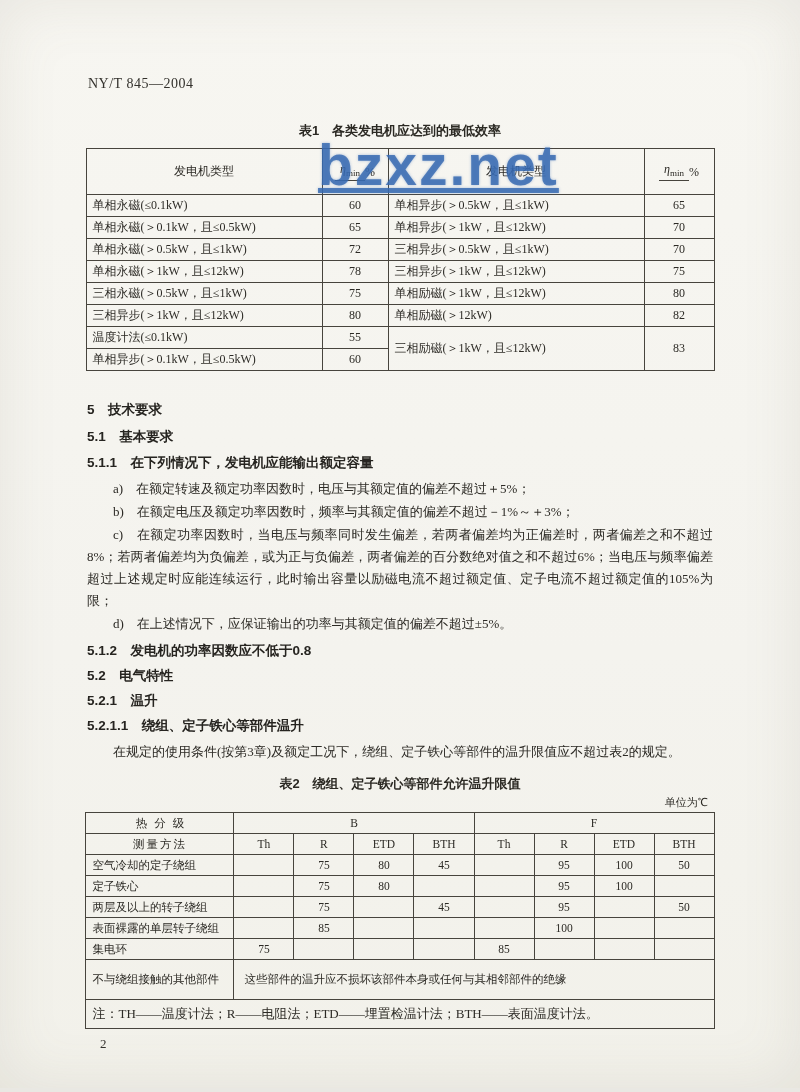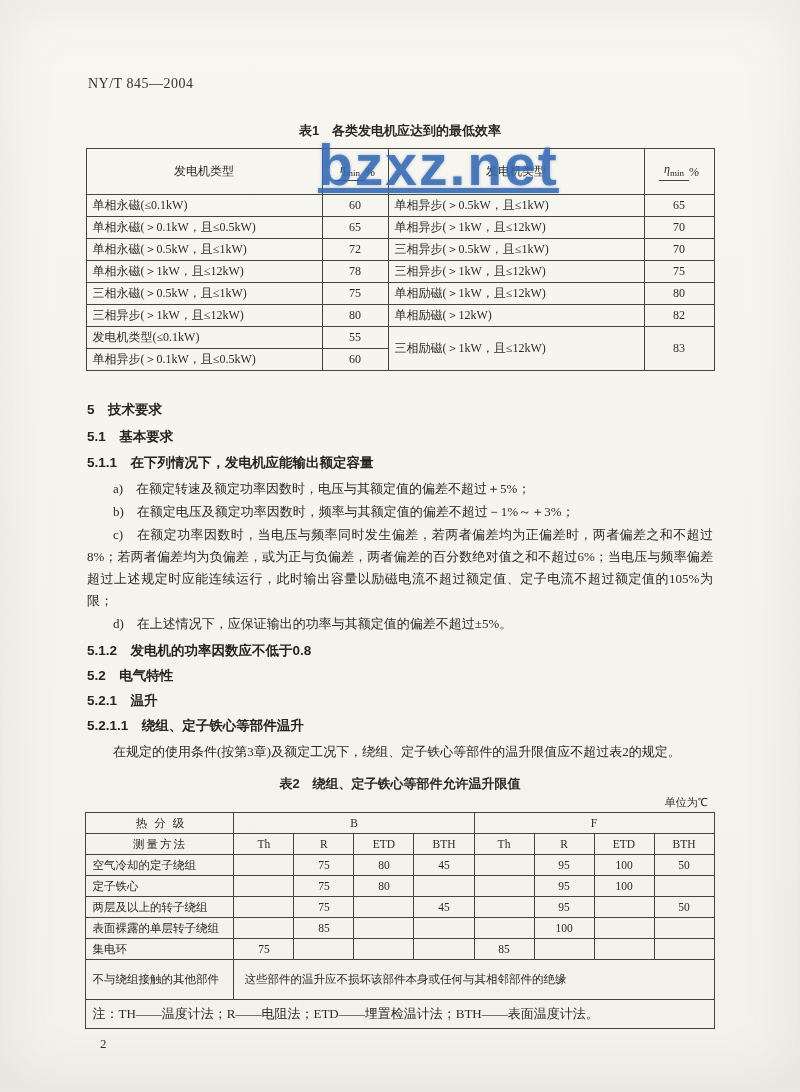--- a/index.html
+++ b/index.html
@@ -179,21 +179,21 @@
         <td class="tcell">单相励磁(＞1kW，且≤12kW)</td>
         <td class="vcell">80</td>
       </tr>
       <tr>
         <td class="tcell">三相异步(＞1kW，且≤12kW)</td>
         <td class="vcell">80</td>
         <td class="tcell">单相励磁(＞12kW)</td>
         <td class="vcell">82</td>
       </tr>
       <tr>
-        <td class="tcell">发电机类型(≤0.1kW)</td>
+        <td class="tcell">温度计法(≤0.1kW)</td>
         <td class="vcell">55</td>
         <td class="tcell" rowspan="2">三相励磁(＞1kW，且≤12kW)</td>
         <td class="vcell" rowspan="2">83</td>
       </tr>
       <tr>
         <td class="tcell">单相异步(＞0.1kW，且≤0.5kW)</td>
         <td class="vcell">60</td>
       </tr>
     </tbody>
   </table>

